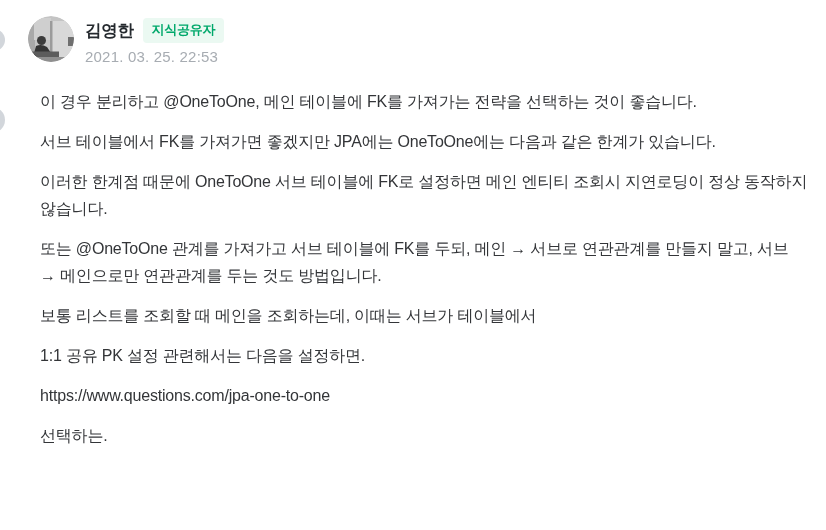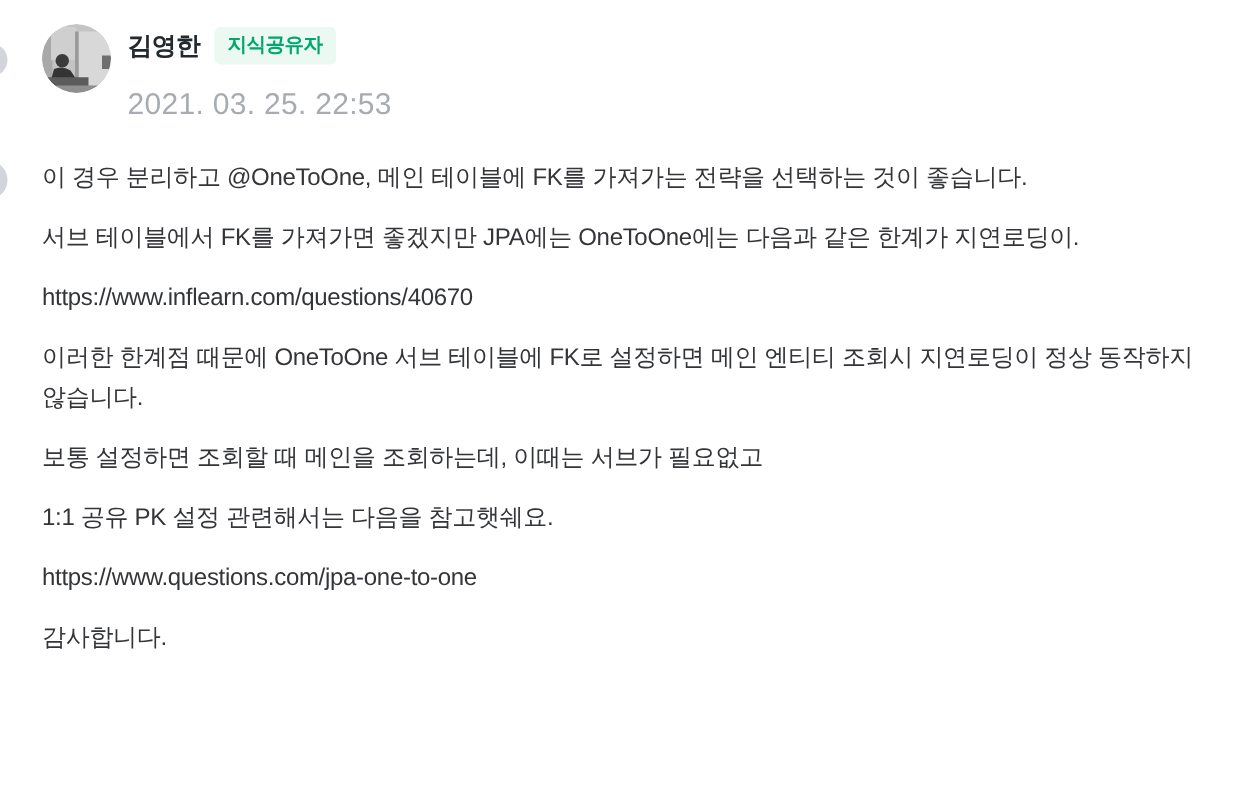--- a/index.html
+++ b/index.html
@@ -62,31 +62,32 @@
     margin-left: 9px;
     font-size: 13px;
     font-weight: bold;
     color: var(--badge-text, #00a86b);
     background: var(--badge-bg, #ebf9f2);
     padding: 3px 9px 4px;
     border-radius: 4px;
     letter-spacing: -0.3px;
   }
   .timestamp {
-    margin-top: 16px;
-    font-size: 20px;
+    margin-top: 5px;
+    font-size: 15px;
     color: var(--timestamp-color, #a7acb2);
     letter-spacing: 0.2px;
   }
   .comment-body {
     margin-top: 23px;
     width: 768px;
     font-size: 16px;
     color: var(--body-text, #333538);
     letter-spacing: -0.2px;
+    margin-left: 12px;
   }
   .comment-body p {
     margin: 0 0 13px 0;
     line-height: 27px;
   }
   .comment-body p.url {
     cursor: pointer;
   }
 </style>
 </head>
@@ -123,22 +124,22 @@
       <div class="name-row">
         <span class="author-name">김영한</span>
         <span class="badge">지식공유자</span>
       </div>
       <div class="timestamp">2021. 03. 25. 22:53</div>
     </div>
   </header>
 
   <div class="comment-body">
     <p>이 경우 분리하고 @OneToOne, 메인 테이블에 FK를 가져가는 전략을 선택하는 것이 좋습니다.</p>
-    <p>서브 테이블에서 FK를 가져가면 좋겠지만 JPA에는 OneToOne에는 다음과 같은 한계가 지연로딩이.</p>
-    <p class="url">https://www.inflearn.com/questions/40670</p>
+    <p>서브 테이블에서 FK를 가져가면 좋겠지만 JPA에는 OneToOne에는 다음과 같은 한계가 있습니다.</p>
     <p>이러한 한계점 때문에 OneToOne 서브 테이블에 FK로 설정하면 메인 엔티티 조회시 지연로딩이 정상 동작하지 않습니다.</p>
-    <p>보통 설정하면 조회할 때 메인을 조회하는데, 이때는 서브가 필요없고</p>
-    <p>1:1 공유 PK 설정 관련해서는 다음을 참고햇쉐요.</p>
+    <p>또는 @OneToOne 관계를 가져가고 서브 테이블에 FK를 두되, 메인 → 서브로 연관관계를 만들지 말고, 서브 → 메인으로만 연관관계를 두는 것도 방법입니다.</p>
+    <p>보통 리스트를 조회할 때 메인을 조회하는데, 이때는 서브가 테이블에서</p>
+    <p>1:1 공유 PK 설정 관련해서는 다음을 설정하면.</p>
     <p class="url">https://www.questions.com/jpa-one-to-one</p>
-    <p>감사합니다.</p>
+    <p>선택하는.</p>
   </div>
 
 </div>
 
 </body></html>

